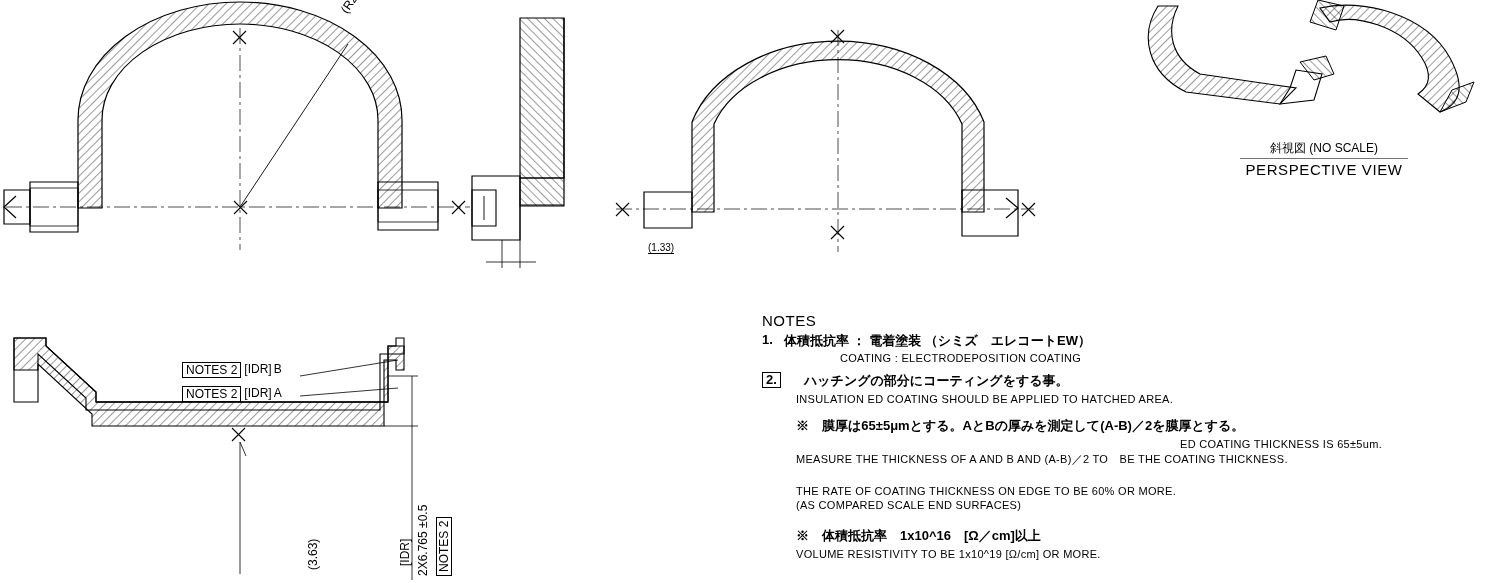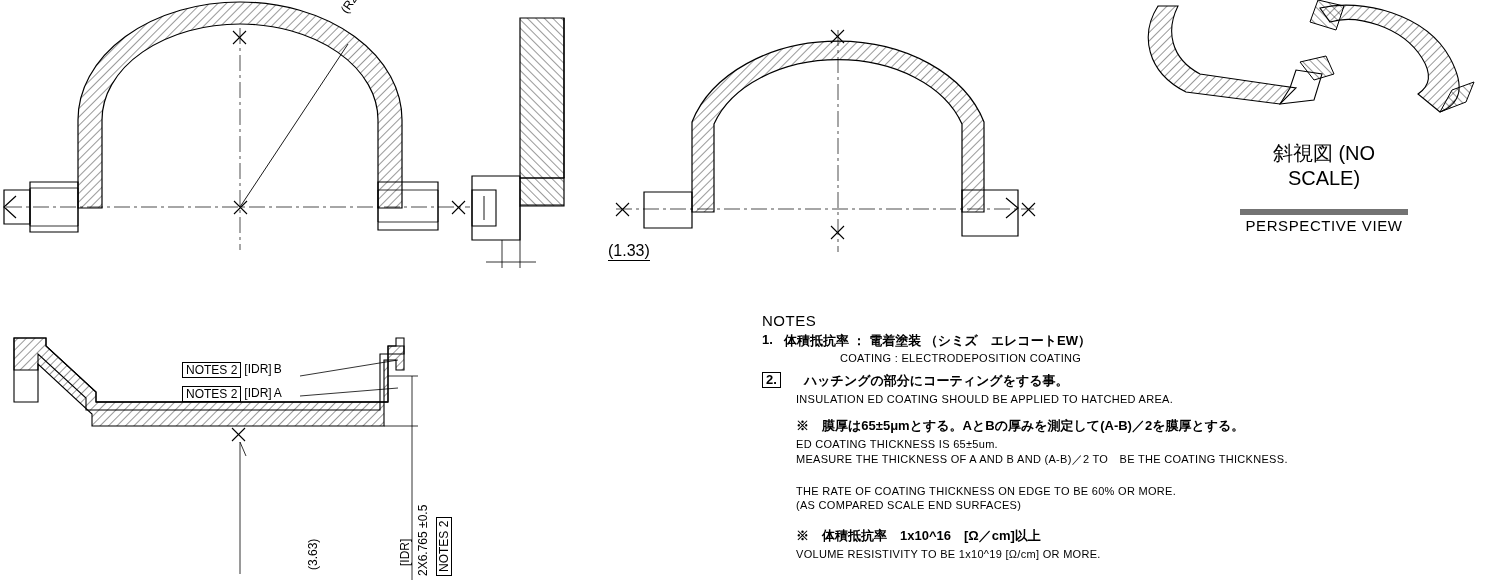--- a/index.html
+++ b/index.html
@@ -20,26 +20,26 @@
   .notes-title{font-size:15px;letter-spacing:.5px;}
   .note-row{position:relative;margin-top:4px;}
   .note-num{position:absolute;left:0;top:0;font-size:13px;font-weight:bold;}
   .note-num-box{position:absolute;left:0;top:0;font-size:13px;font-weight:bold;
     border:1px solid #000;padding:0 3px 1px 3px;line-height:13px;}
   .jp{font-size:13px;font-weight:bold;letter-spacing:0px;}
   .en{font-size:11px;letter-spacing:.3px;}
 
   
   .persp{position:absolute;text-align:center;}
-  .persp .jp-t{font-size:20px;border-bottom:6px solid #737373;padding-bottom:19px;}
+  .persp .jp-t{font-size:12px;border-bottom:1px solid #737373;padding-bottom:1px;}
   .persp .en-t{font-size:15px;letter-spacing:.6px;margin-top:2px;}
 
   
   .dim{font-size:12px;}
-  .dim-u{font-size:16px;border-bottom:1px solid #000;}
+  .dim-u{font-size:10px;border-bottom:1px solid #000;margin-left:40px;}
   .boxed{font-size:12px;border:1px solid #000;padding:0 3px;}
   .rot90{transform:rotate(-90deg);transform-origin:left top;}
 </style>
 </head>
 <body>
 
 <div class="sheet">
 
   <svg width="480" height="280" style="position:absolute;left:0;top:0;">
     <defs>
@@ -190,21 +190,21 @@
       <div class="jp">体積抵抗率 ： 電着塗装 （シミズ　エレコートEW）</div>
       <div class="en" style="margin-left:56px;margin-top:2px;">COATING : ELECTRODEPOSITION COATING</div>
     </div>
 
     <div class="note-row" style="margin-top:8px;padding-left:34px;">
       <span class="note-num-box">2.</span>
       <div class="jp" style="margin-left:8px;">ハッチングの部分にコーティングをする事。</div>
       <div class="en" style="margin-top:3px;">INSULATION ED COATING SHOULD BE APPLIED TO HATCHED AREA.</div>
 
       <div class="jp" style="margin-top:12px;">※　膜厚は65±5μmとする。AとBの厚みを測定して(A-B)／2を膜厚とする。</div>
-      <div class="en" style="margin-top:3px;">ED COATING THICKNESS IS 65±5um.</div>
+      <div class="en" style="margin-top:3px;text-align:right;">ED COATING THICKNESS IS 65±5um.</div>
       <div class="en" style="margin-top:2px;">MEASURE THE THICKNESS OF A AND B AND (A-B)／2 TO　BE THE COATING THICKNESS.</div>
 
       <div class="en" style="margin-top:18px;">THE RATE OF COATING THICKNESS ON EDGE TO BE 60% OR MORE.</div>
       <div class="en" style="margin-top:2px;">(AS COMPARED SCALE END SURFACES)</div>
 
       <div class="jp" style="margin-top:16px;">※　体積抵抗率　1x10^16　[Ω／cm]以上</div>
       <div class="en" style="margin-top:3px;">VOLUME RESISTIVITY TO BE 1x10^19 [Ω/cm] OR MORE.</div>
     </div>
   </div>
 

